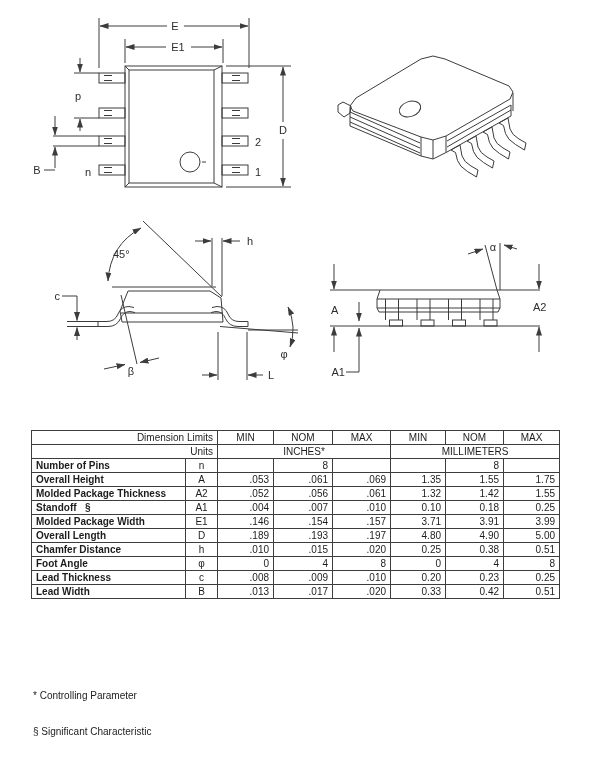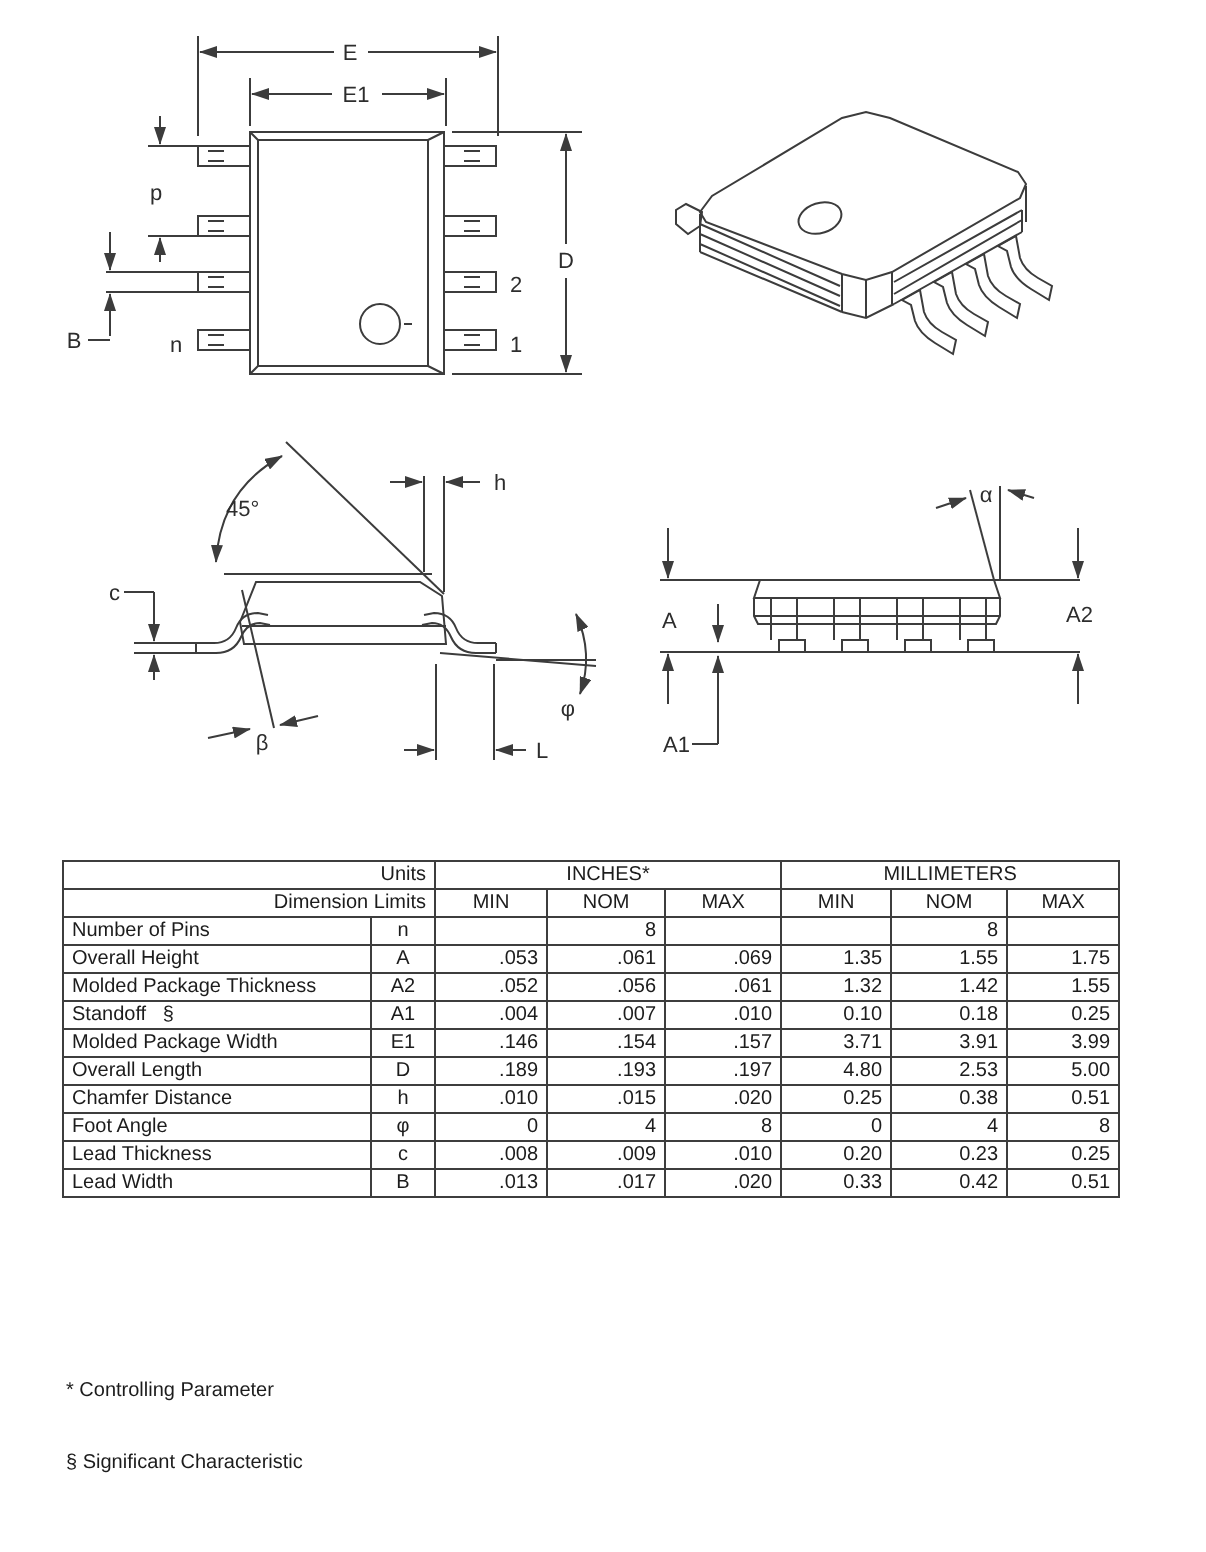--- a/index.html
+++ b/index.html
@@ -7,21 +7,21 @@
         font-family:"Liberation Sans","DejaVu Sans",sans-serif;color:#1f1f1f;overflow:hidden;}
   .drawing-svg{position:absolute;left:0;top:0;}
   .drawing-svg text{font-family:"Liberation Sans","DejaVu Sans",sans-serif;font-size:11px;fill:#2d2d2d;}
   .ln{stroke:#3c3c3c;stroke-width:1;fill:none;}
   table.dim{position:absolute;left:31px;top:430px;border-collapse:collapse;table-layout:fixed;
         width:529px;font-size:10px;color:#1c1c1c;}
   .dim td{border:1px solid #3d3d3d;height:13px;line-height:13px;padding:0 4px;
         white-space:pre;overflow:hidden;}
   .hdr-right{text-align:right;padding-right:6px;}
   .hdr-c{text-align:center;}
-  .c-name{text-align:left;}
+  .c-name{text-align:left;font-weight:bold;}
   .c-sym{text-align:center;padding:0 1px;}
   .c-val{text-align:right;padding-right:5px;}
   .notes{position:absolute;left:33px;top:666px;font-size:10px;line-height:12px;
         color:#1c1c1c;white-space:pre-wrap;}
   .notes .gap{height:8px;}
 </style>
 </head>
 <body>
 
 <div class="page">
@@ -208,33 +208,33 @@
         <col style="width:32px">
       <col style="width:56px">
         <col style="width:59px">
         <col style="width:58px">
       <col style="width:55px">
         <col style="width:58px">
         <col style="width:56px">
     </colgroup>
     <tbody>
       <tr>
-        <td colspan="2" class="hdr-right">Units</td>
-        <td colspan="3" class="hdr-c">INCHES*</td>
-        <td colspan="3" class="hdr-c">MILLIMETERS</td>
-      </tr>
-      <tr>
         <td colspan="2" class="hdr-right">Dimension Limits</td>
         <td class="hdr-c">MIN</td>
         <td class="hdr-c">NOM</td>
         <td class="hdr-c">MAX</td>
         <td class="hdr-c">MIN</td>
         <td class="hdr-c">NOM</td>
         <td class="hdr-c">MAX</td>
       </tr>
+      <tr>
+        <td colspan="2" class="hdr-right">Units</td>
+        <td colspan="3" class="hdr-c">INCHES*</td>
+        <td colspan="3" class="hdr-c">MILLIMETERS</td>
+      </tr>
     </tbody>
     <tbody>
         <tr>
           <td class="c-name">Number of Pins</td>
           <td class="c-sym">n</td>
           <td class="c-val"></td>
           <td class="c-val">8</td>
           <td class="c-val"></td>
           <td class="c-val"></td>
           <td class="c-val">8</td>
@@ -280,21 +280,21 @@
           <td class="c-val">3.91</td>
           <td class="c-val">3.99</td>
         </tr>
         <tr>
           <td class="c-name">Overall Length</td>
           <td class="c-sym">D</td>
           <td class="c-val">.189</td>
           <td class="c-val">.193</td>
           <td class="c-val">.197</td>
           <td class="c-val">4.80</td>
-          <td class="c-val">2.53</td>
+          <td class="c-val">4.90</td>
           <td class="c-val">5.00</td>
         </tr>
         <tr>
           <td class="c-name">Chamfer Distance</td>
           <td class="c-sym">h</td>
           <td class="c-val">.010</td>
           <td class="c-val">.015</td>
           <td class="c-val">.020</td>
           <td class="c-val">0.25</td>
           <td class="c-val">0.38</td>

